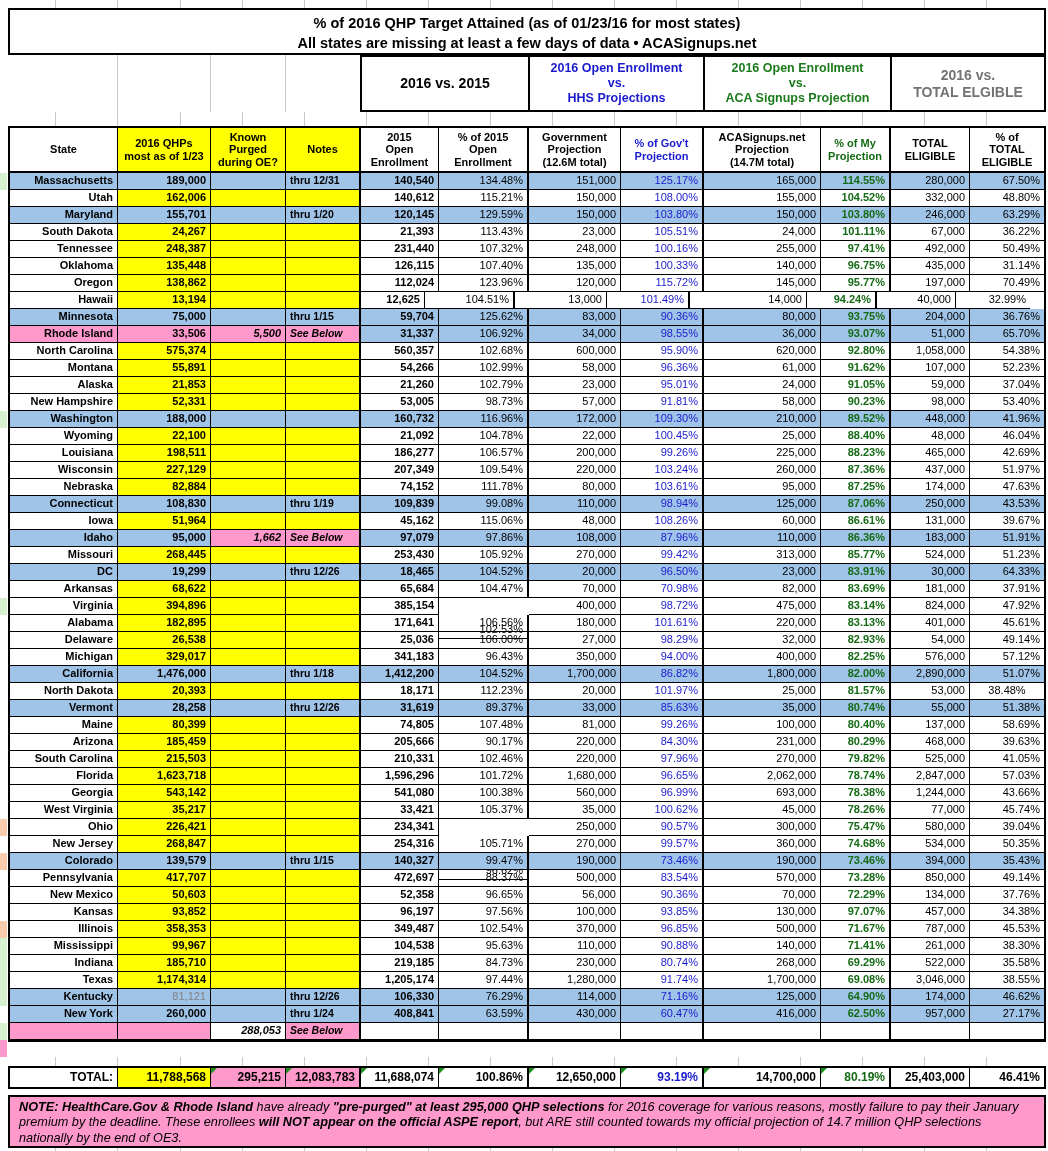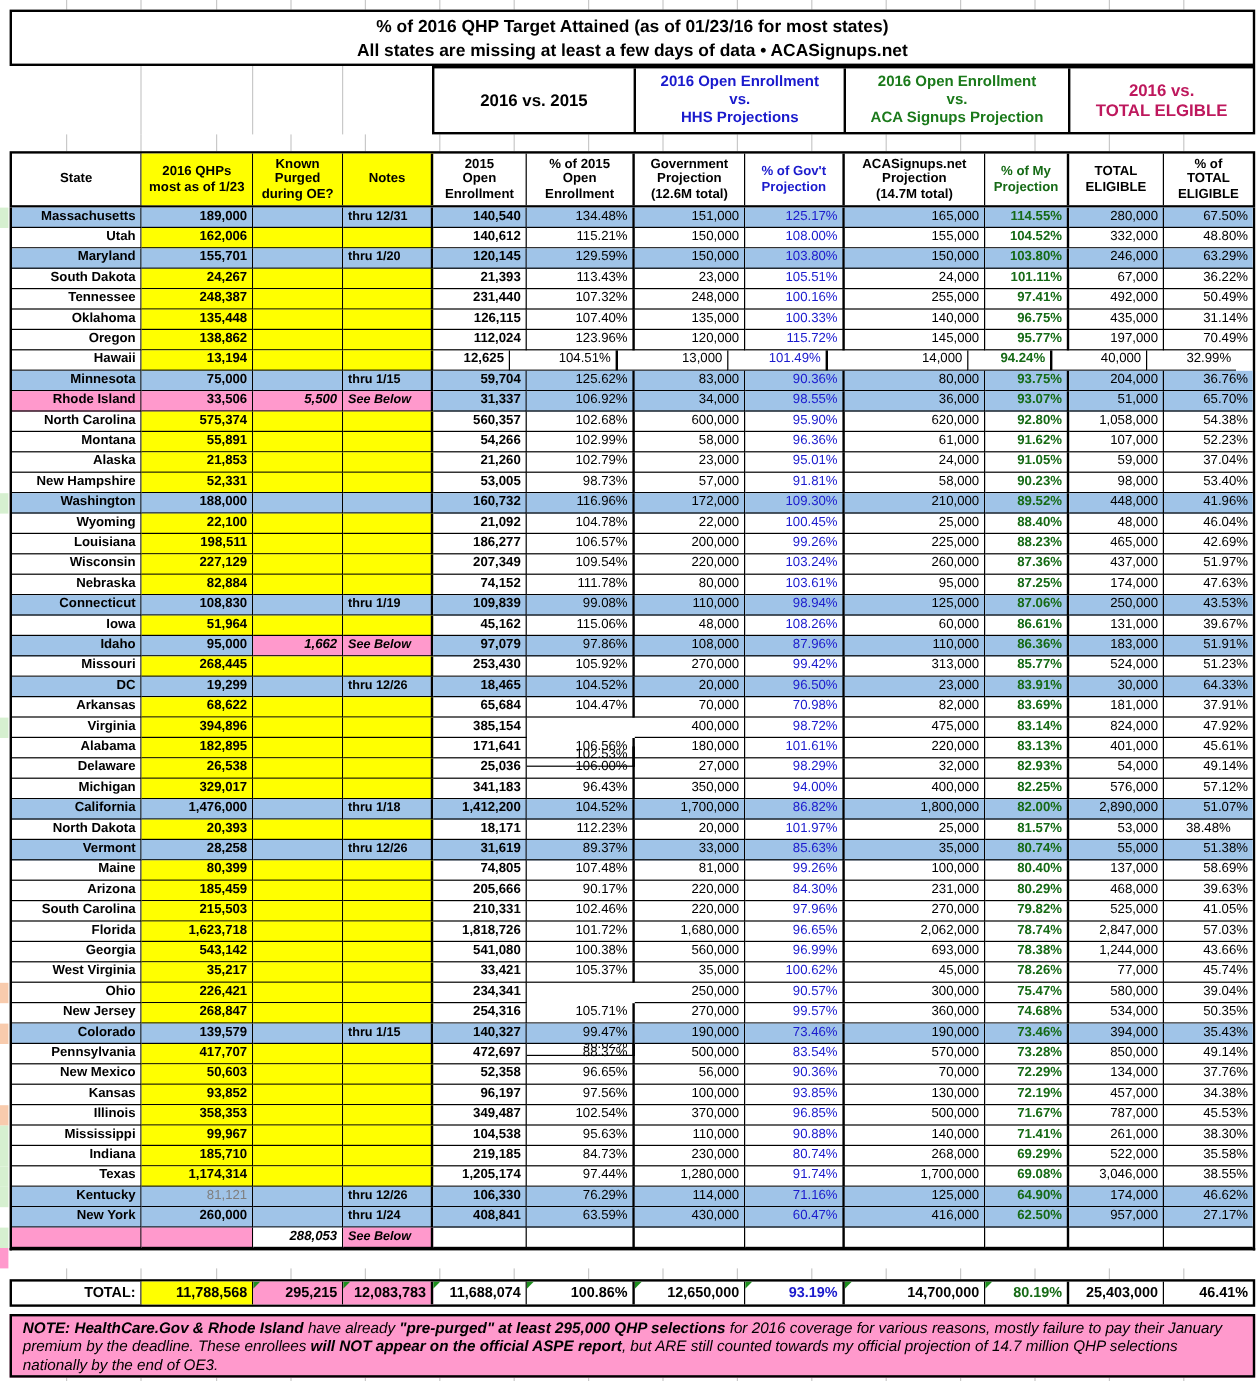--- a/index.html
+++ b/index.html
@@ -162,21 +162,21 @@
       <div class="band-cell band-sm" style="width: 175px; color: rgb(26, 26, 205);">
         <div>2016 Open Enrollment</div>
         <div>vs.</div>
         <div>HHS Projections</div>
       </div>
       <div class="band-cell band-sm" style="width: 187px; color: rgb(27, 122, 27);">
         <div>2016 Open Enrollment</div>
         <div>vs.</div>
         <div>ACA Signups Projection</div>
       </div>
-      <div class="band-cell band-lg" style="flex: 1 1 0%; color: #be185d;">
+      <div class="band-cell band-lg" style="flex: 1 1 0%; color: #737373;">
         <div>2016 vs.</div>
         <div>TOTAL ELGIBLE</div>
       </div>
     </div>
 
   <div class="abs header-box" id="header-box">
       <div class="hcell" style="width: 108px;">
         <div>State</div>
       </div>
       <div class="hcell" style="width: 93px; background: rgb(255, 255, 0);">
@@ -719,21 +719,21 @@
         <div class="cell c8" style="width: 117px;">270,000</div>
         <div class="cell c9 sep" style="width: 70px;">79.82%</div>
         <div class="cell c10" style="width: 79px;">525,000</div>
         <div class="cell c11" style="width: 74px;">41.05%</div>
       </div>
       <div class="row fed">
         <div class="cell c0" style="width: 108px;">Florida</div>
         <div class="cell c1" style="width: 93px;">1,623,718</div>
         <div class="cell c2" style="width: 75px;"></div>
         <div class="cell c3 sep" style="width: 75px;"></div>
-        <div class="cell c4" style="width: 78px;">1,818,726</div>
+        <div class="cell c4" style="width: 78px;">1,596,296</div>
         <div class="cell c5 sep" style="width: 90px;">101.72%</div>
         <div class="cell c6" style="width: 92px;">1,680,000</div>
         <div class="cell c7 sep" style="width: 83px;">96.65%</div>
         <div class="cell c8" style="width: 117px;">2,062,000</div>
         <div class="cell c9 sep" style="width: 70px;">78.74%</div>
         <div class="cell c10" style="width: 79px;">2,847,000</div>
         <div class="cell c11" style="width: 74px;">57.03%</div>
       </div>
       <div class="row fed">
         <div class="cell c0" style="width: 108px;">Georgia</div>
@@ -836,21 +836,21 @@
       <div class="row fed">
         <div class="cell c0" style="width: 108px;">Kansas</div>
         <div class="cell c1" style="width: 93px;">93,852</div>
         <div class="cell c2" style="width: 75px;"></div>
         <div class="cell c3 sep" style="width: 75px;"></div>
         <div class="cell c4" style="width: 78px;">96,197</div>
         <div class="cell c5 sep" style="width: 90px;">97.56%</div>
         <div class="cell c6" style="width: 92px;">100,000</div>
         <div class="cell c7 sep" style="width: 83px;">93.85%</div>
         <div class="cell c8" style="width: 117px;">130,000</div>
-        <div class="cell c9 sep" style="width: 70px;">72.19%</div>
+        <div class="cell c9 sep" style="width: 70px;">97.07%</div>
         <div class="cell c10" style="width: 79px;">457,000</div>
         <div class="cell c11" style="width: 74px;">34.38%</div>
       </div>
       <div class="row fed">
         <div class="cell c0" style="width: 108px;">Illinois</div>
         <div class="cell c1" style="width: 93px;">358,353</div>
         <div class="cell c2" style="width: 75px;"></div>
         <div class="cell c3 sep" style="width: 75px;"></div>
         <div class="cell c4" style="width: 78px;">349,487</div>
         <div class="cell c5 sep" style="width: 90px;">102.54%</div>

